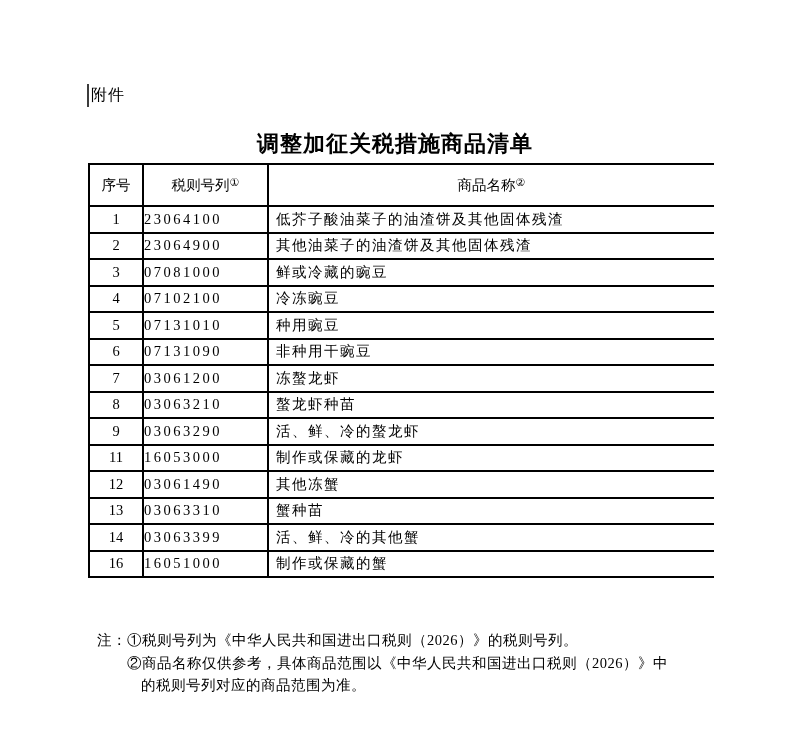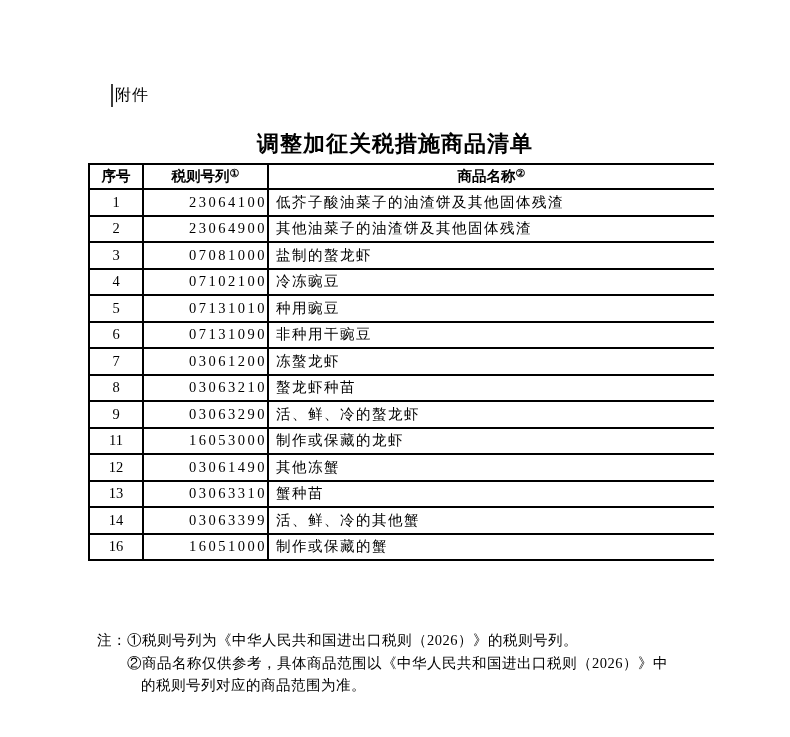--- a/index.html
+++ b/index.html
@@ -3,21 +3,21 @@
 <meta charset="utf-8">
 <style>
   * { margin: 0; padding: 0; box-sizing: border-box; }
   html, body { width: 790px; height: 737px; background: #ffffff; overflow: hidden; }
   body { position: relative; font-family: "Liberation Serif", serif; color: #000; }
 
   .attachment {
     position: absolute; left: 87px; top: 84px;
     display: flex; align-items: center;
     font-family: "Liberation Sans", sans-serif;
-    font-size: 16px; letter-spacing: 1px; margin-left: 24px;
+    font-size: 16px; letter-spacing: 1px;
   }
   .cursor-bar {
     display: inline-block; width: 2px; height: 23px;
     background: #3c3c3c; margin-right: 2px;
   }
 
   .page-title {
     position: absolute; left: 0; top: 121px; width: 790px;
     text-align: center;
     font-family: "Liberation Sans", sans-serif;
@@ -32,23 +32,23 @@
   table.goods td, table.goods th {
     border-top: 2px solid #000;
     border-left: 2px solid #000;
     border-right: none;
     font-size: 14.5px;
     height: 26.5px;
     vertical-align: middle;
     overflow: hidden; white-space: nowrap;
   }
   table.goods tr:last-child td { border-bottom: 2px solid #000; }
-  table.goods th { font-weight: bold; text-align: center; height: 25px; }
+  table.goods th { font-weight: normal; text-align: center; height: 42px; }
   td.c-no { text-align: center; }
-  td.c-code { text-align: right; letter-spacing: 2.5px; }
+  td.c-code { text-align: left; letter-spacing: 2.5px; }
   td.c-name { text-align: left; padding-left: 7px; letter-spacing: 1.5px; }
   .sup { font-size: 11px; vertical-align: 4px; }
 
   .notes {
     position: absolute; left: 97px; top: 629px;
     width: 640px; font-size: 14.5px; line-height: 22.5px;
     letter-spacing: 0.5px;
     display: flex;
   }
   .notes-label { flex: 0 0 auto; }
@@ -84,21 +84,21 @@
           <td class="c-name">低芥子酸油菜子的油渣饼及其他固体残渣</td>
         </tr>
     <tr>
           <td class="c-no">2</td>
           <td class="c-code">23064900</td>
           <td class="c-name">其他油菜子的油渣饼及其他固体残渣</td>
         </tr>
     <tr>
           <td class="c-no">3</td>
           <td class="c-code">07081000</td>
-          <td class="c-name">盐制的螯龙虾</td>
+          <td class="c-name">鲜或冷藏的豌豆</td>
         </tr>
     <tr>
           <td class="c-no">4</td>
           <td class="c-code">07102100</td>
           <td class="c-name">冷冻豌豆</td>
         </tr>
     <tr>
           <td class="c-no">5</td>
           <td class="c-code">07131010</td>
           <td class="c-name">种用豌豆</td>

